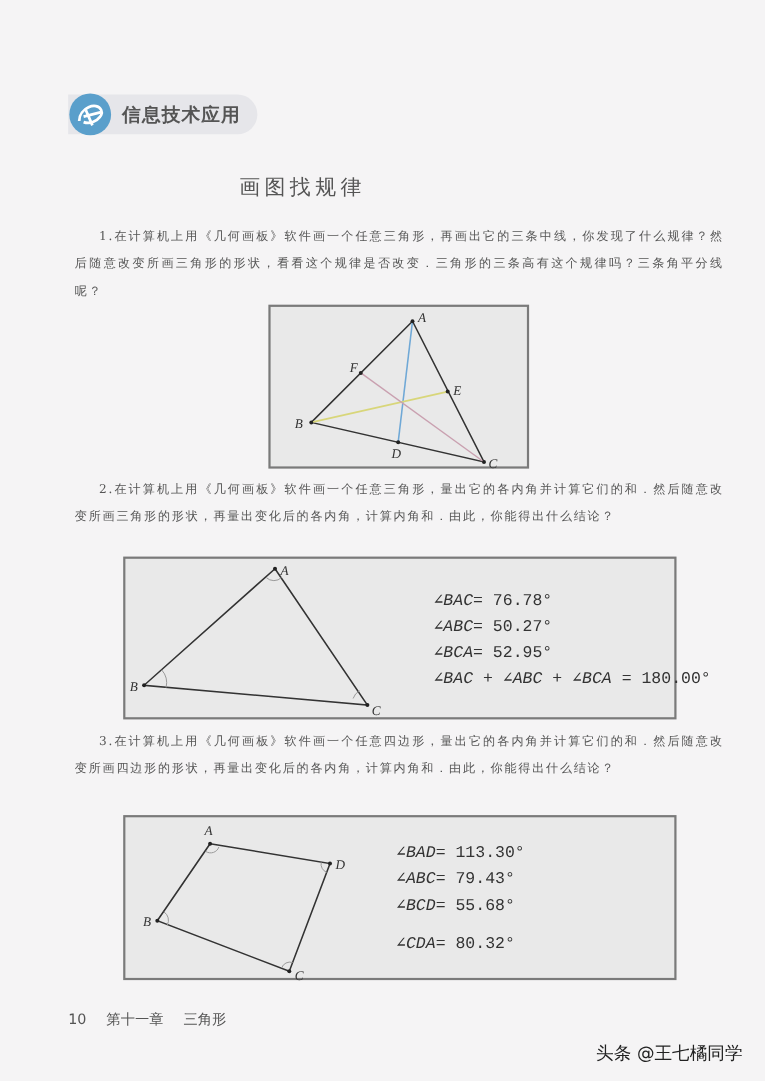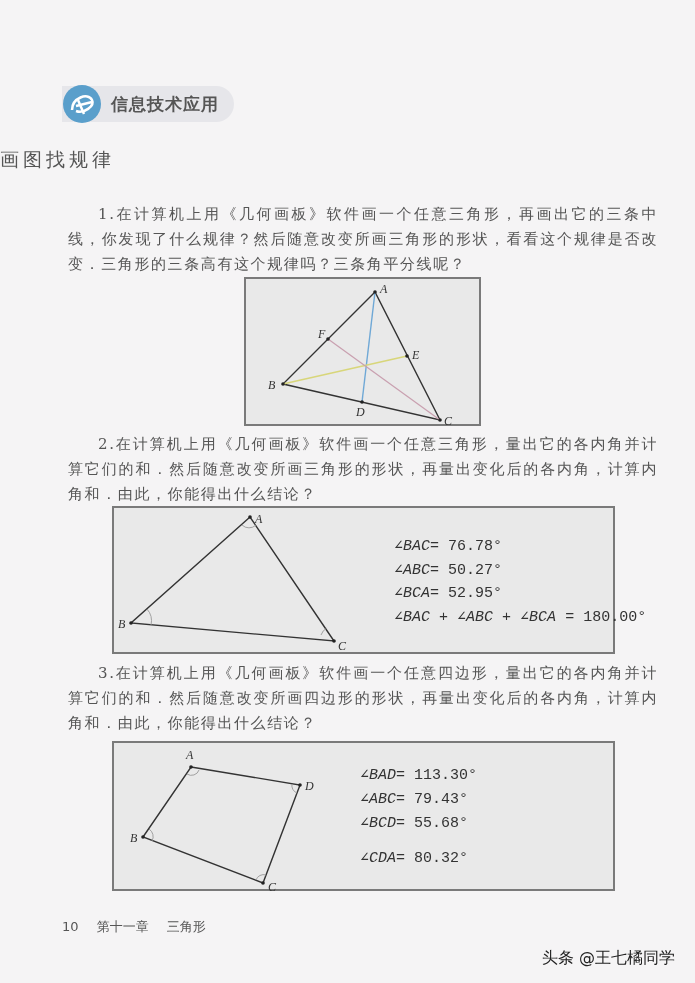--- a/index.html
+++ b/index.html
@@ -12,25 +12,25 @@
     background:#e6e6ea; border-radius:0 18px 18px 0;
   }
   .banner-logo {
     position:absolute; left:62px; top:84px; width:40px; height:40px;
   }
   .banner-text {
     position:absolute; left:111px; top:93px; font-family:Liberation Mono, monospace;
     font-size:17px; font-weight:bold; color:#555; letter-spacing:1px;
   }
   .title {
-    position:absolute; left:0; width:550px; top:147px; 
+    position:absolute; left:0; width:550px; top:157px; text-align:center;
     font-size:19px; color:#555; letter-spacing:4px;
   }
   .para {
-    position:absolute; left:68px; width:590px; font-size:15px; line-height:25px;
+    position:absolute; left:68px; width:590px; font-size:11px; line-height:25px;
     color:#555; letter-spacing:1.6px; text-align:justify;
   }
   .para .first { text-indent:2em; display:block; }
   .figbox {
     position:absolute; background:#e9e9e9; border:2px solid #7a7a7a; box-sizing:border-box;
   }
   .figbox svg { position:absolute; left:0; top:0; }
   .eq {
     position:absolute; font-family:Liberation Mono, monospace; font-size:15px; color:#333;
     white-space:nowrap;

